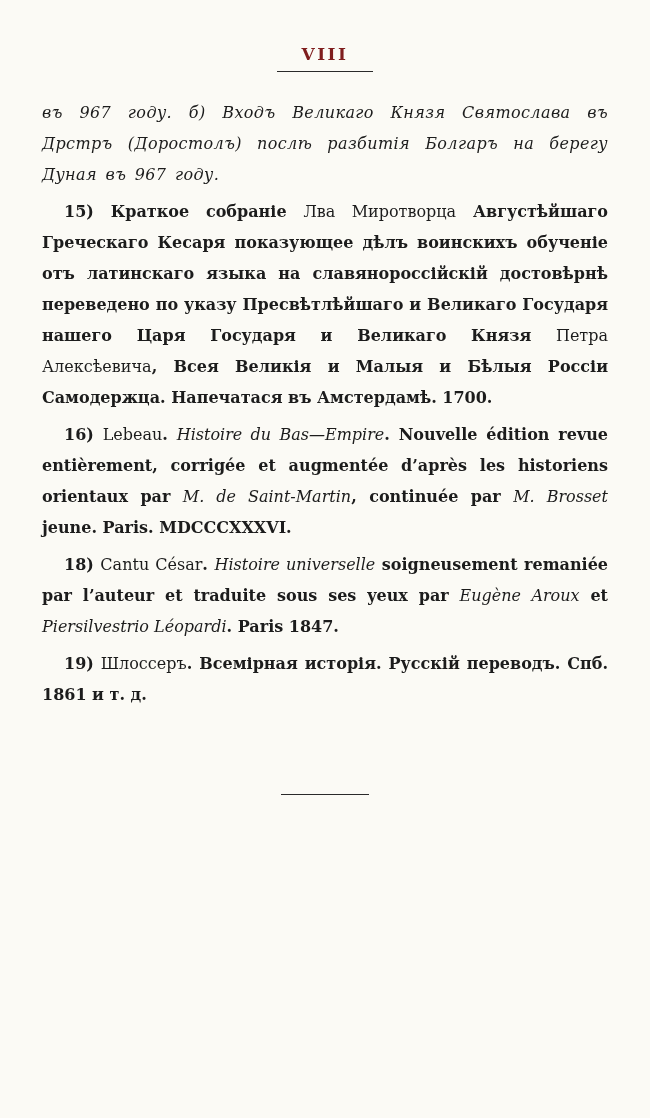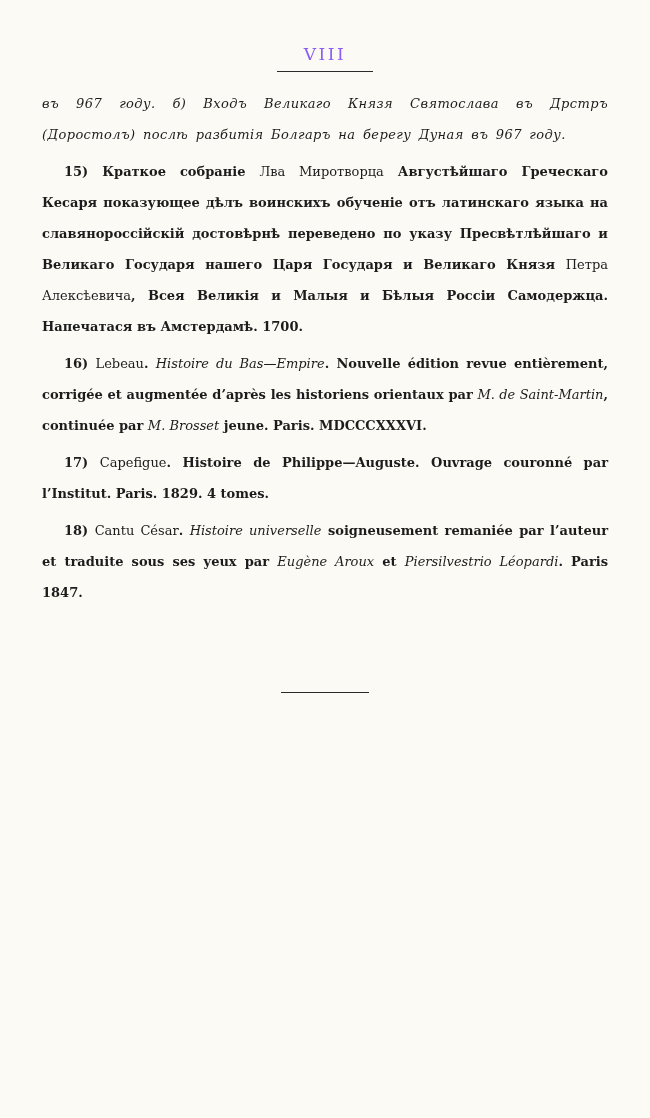--- a/index.html
+++ b/index.html
@@ -20,31 +20,32 @@
     position: relative;
     background: #fbfaf5;
   }
   .page-head {
     padding-top: 44px;
     text-align: center;
   }
   .page-number {
     font-size: 17px;
     letter-spacing: 2.5px;
-    color: #8b5cf6;
+    color: #7f1d1d;
+    font-weight: bold;
   }
   .head-rule {
     width: 96px;
     margin: 7px auto 0 auto;
     border: 0;
     border-top: 1.6px solid #2a2a2a;
   }
   .text-block {
-    margin: 16px 42px 0 42px;
-    font-size: 13px;
+    margin: 25px 42px 0 42px;
+    font-size: 16px;
     line-height: 31px;
     text-align: justify;
   }
   .para {
     margin: 0;
   }
   .para.indent {
     text-indent: 22px;
     margin-top: 6px;
   }
@@ -71,18 +72,18 @@
   <header class="page-head">
     <div class="page-number">VIII</div>
     <hr class="head-rule">
   </header>
 
   <main class="text-block">
 
   <p class="para cont"><span class="run-i">въ 967 году. б) Входъ Великаго Князя Святослава въ Дрстръ (Доростолъ) послѣ разбитія Болгаръ на берегу Дуная въ 967 году.</span></p>
       <p class="para indent"><span class="run-n">15) Краткое собраніе </span><span class="run-b">Лва Миротворца</span><span class="run-n"> Августѣйшаго Греческаго Кесаря показующее дѣлъ воинскихъ обученіе отъ латинскаго языка на славянороссійскій достовѣрнѣ переведено по указу Пресвѣтлѣйшаго и Великаго Государя нашего Царя Государя и Великаго Князя </span><span class="run-b">Петра Алексѣевича</span><span class="run-n">, Всея Великія и Малыя и Бѣлыя Россіи Самодержца. Напечатася въ Амстердамѣ. 1700.</span></p>
       <p class="para indent"><span class="run-n">16) </span><span class="run-b">Lebeau</span><span class="run-n">. </span><span class="run-i">Histoire du Bas—Empire</span><span class="run-n">. Nouvelle édition revue entièrement, corrigée et augmentée d’après les historiens orientaux par </span><span class="run-i">M. de Saint-Martin</span><span class="run-n">, continuée par </span><span class="run-i">M. Brosset</span><span class="run-n"> jeune. Paris. MDCCCXXXVI.</span></p>
-      <p class="para indent"><span class="run-n">17) </span><span class="run-b">Capefigue</span><span class="run-n">. Histoire de Philippe—Auguste. Ouvrage couronné par l’Institut. Paris. 1829. 4 tomes.</span></p>
       <p class="para indent"><span class="run-n">18) </span><span class="run-b">Cantu César</span><span class="run-n">. </span><span class="run-i">Histoire universelle</span><span class="run-n"> soigneusement remaniée par l’auteur et traduite sous ses yeux par </span><span class="run-i">Eugène Aroux</span><span class="run-n"> et </span><span class="run-i">Piersilvestrio Léopardi</span><span class="run-n">. Paris 1847.</span></p>
+      <p class="para indent"><span class="run-n">19) </span><span class="run-b">Шлоссеръ</span><span class="run-n">. Всемірная исторія. Русскій переводъ. Спб. 1861 и т. д.</span></p>
     </main>
 
   <hr class="foot-rule">
 </div>
 
 </body></html>

